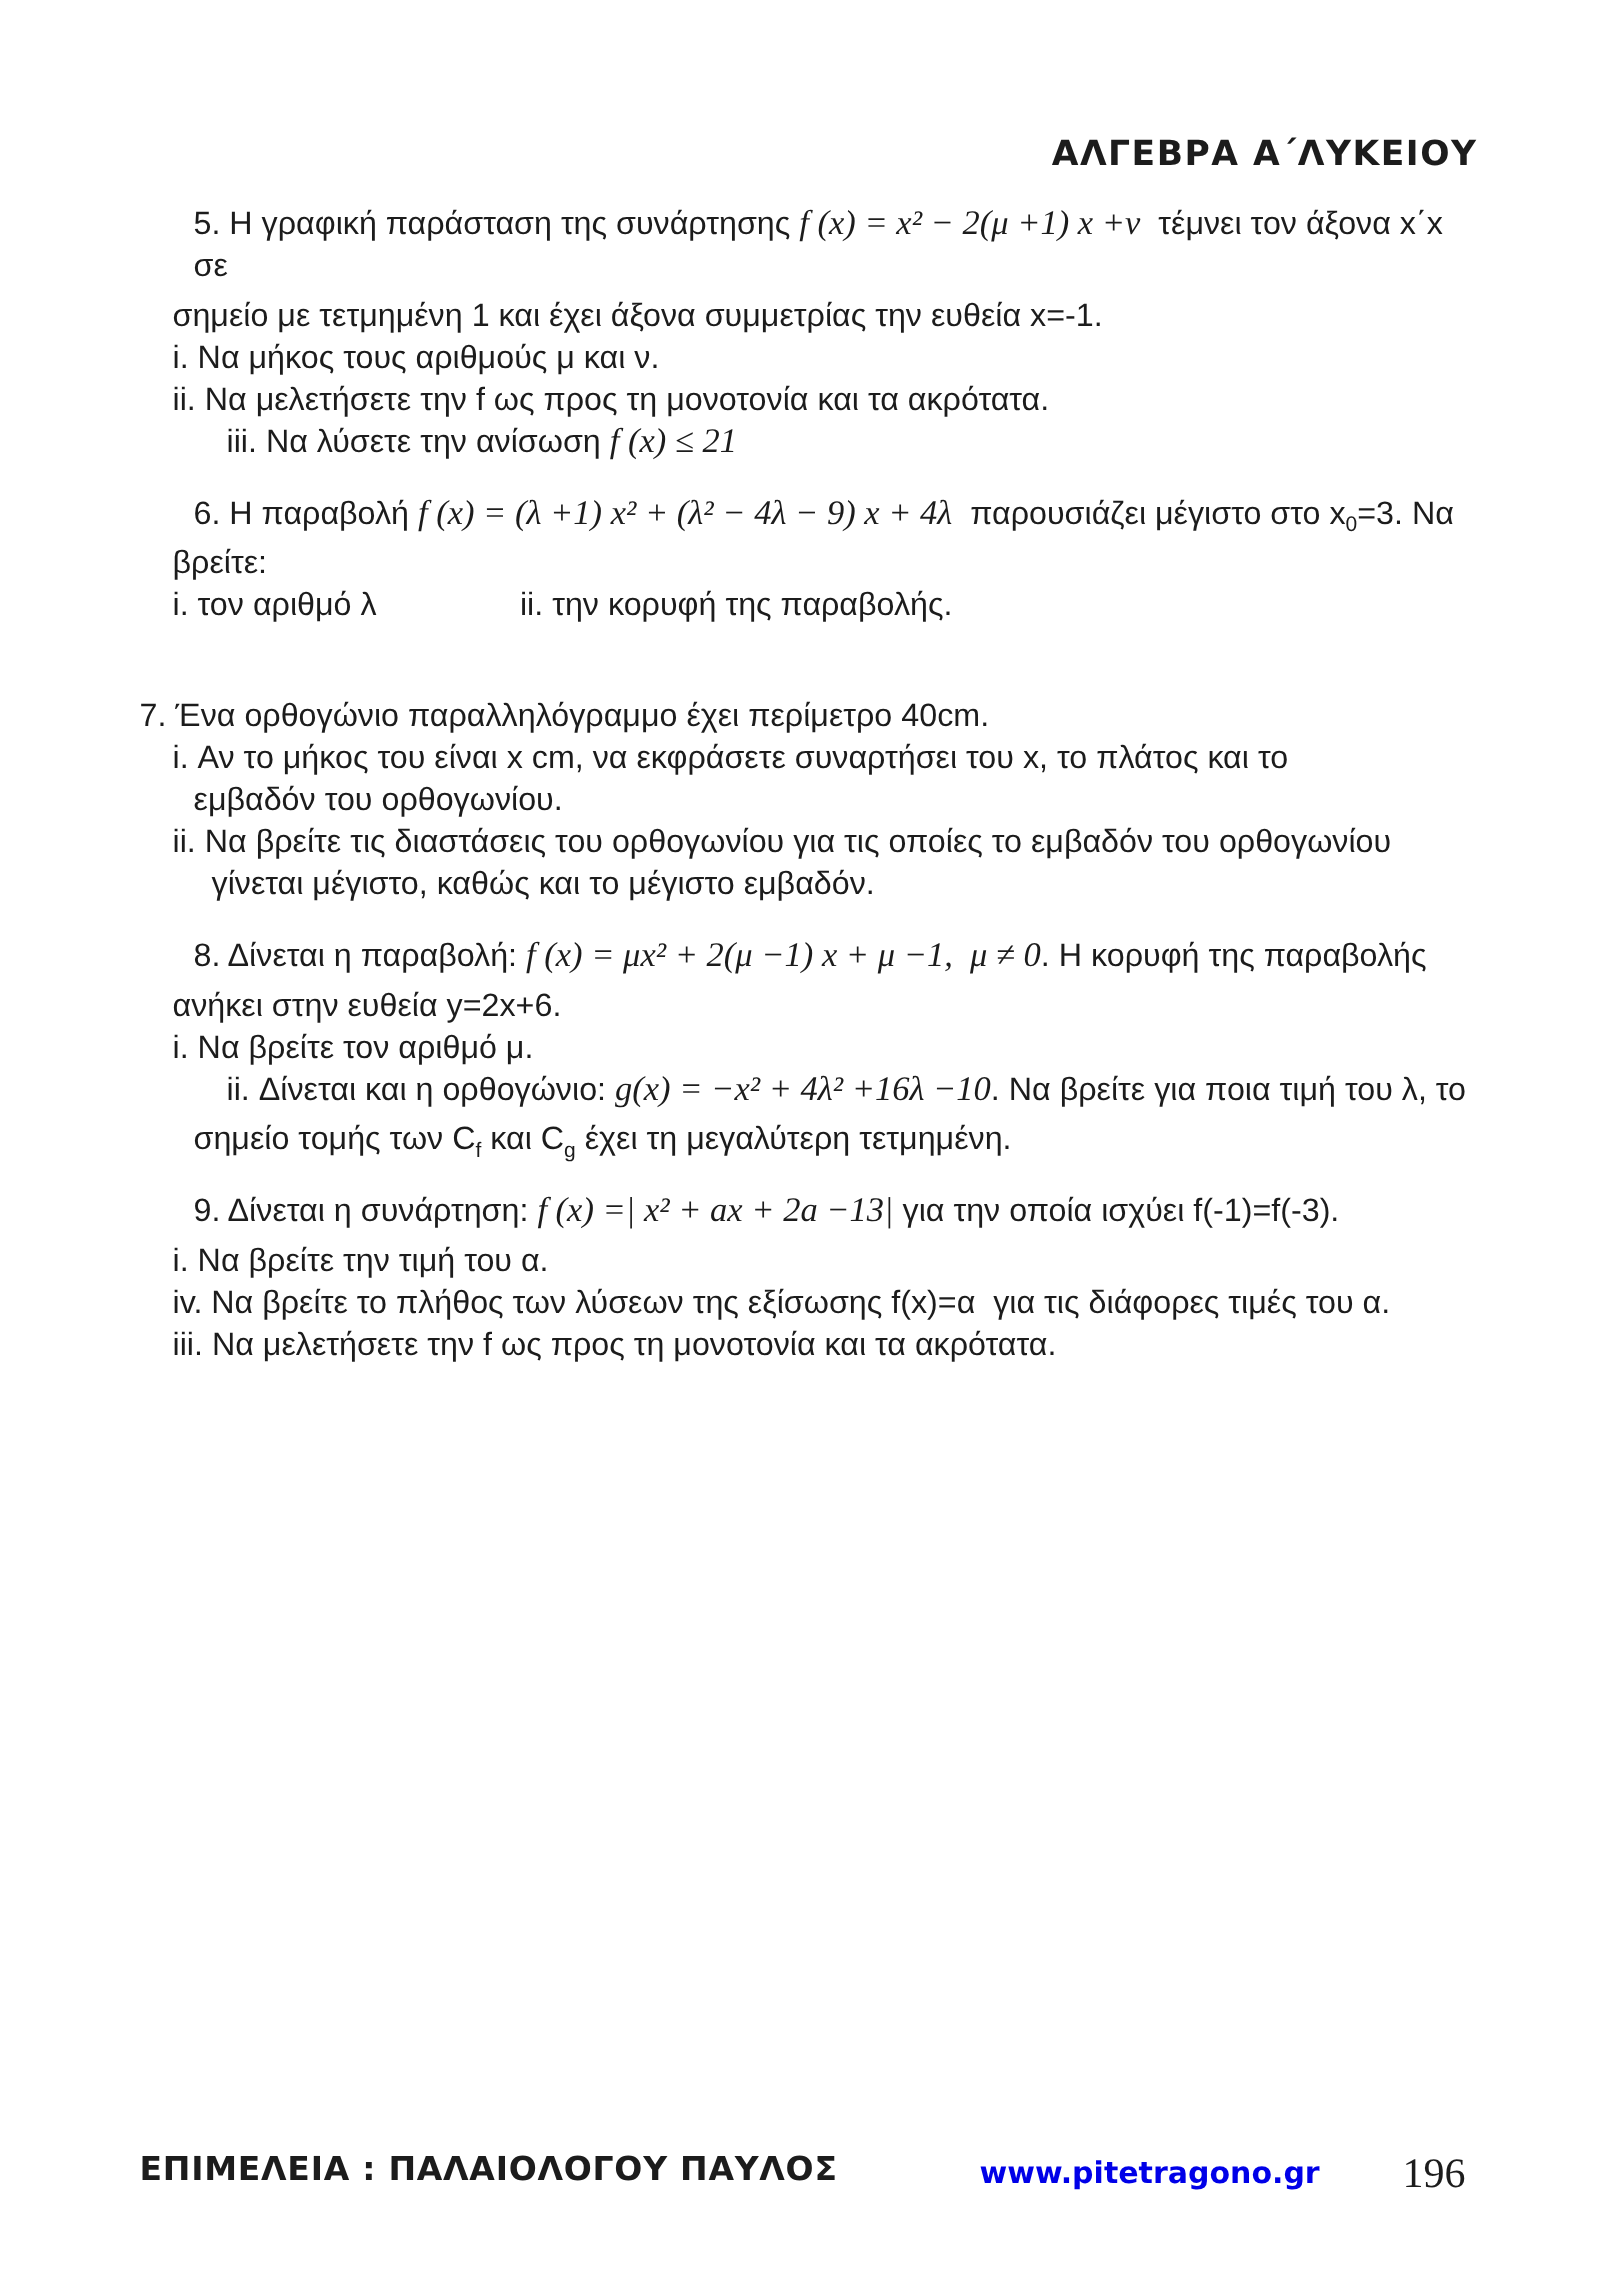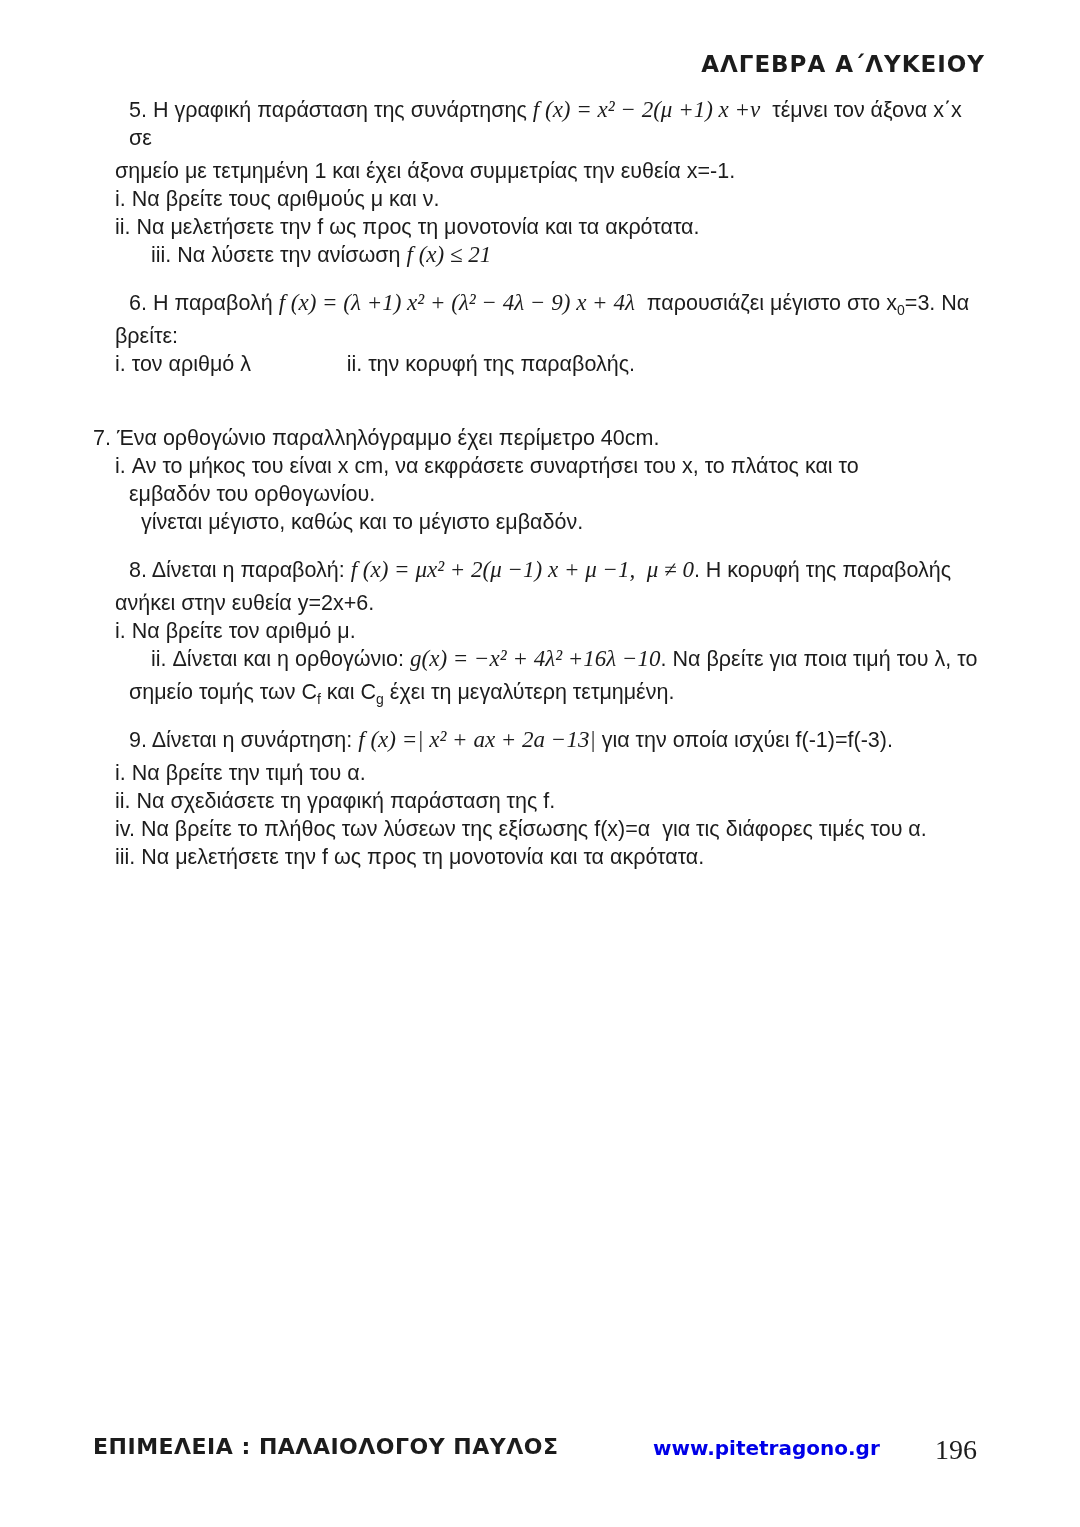--- a/index.html
+++ b/index.html
@@ -6,21 +6,21 @@
   body {
     width: 1080px; height: 1527px;
     background: #ffffff;
     font-family: "Liberation Sans", sans-serif;
     color: var(--text, #1c1c1c);
     position: relative;
     overflow: hidden;
   }
   .page {
     position: absolute; inset: 0;
-    padding: 48px 95px 0 93px;
+    padding: 87px 95px 0 93px;
     box-sizing: border-box;
   }
   .header-title {
     text-align: right;
     font-family: "DejaVu Sans", sans-serif;
     font-weight: bold;
     font-size: 23px;
     letter-spacing: 1px;
     line-height: 32px;
   }
@@ -72,46 +72,46 @@
 </style>
 </head>
 <body style="--text: #1c1c1c; --link: #0000e8;">
 
 <div class="page">
   <div class="header-title">ΑΛΓΕΒΡΑ Α΄ΛΥΚΕΙΟΥ</div>
   <div class="problems">
       <div class="problem">
         <div class="line i0 has-math"><span>5. Η γραφική παράσταση της συνάρτησης </span><span class="math">f (x) = x² − 2(μ +1) x +ν</span><span>  τέμνει τον άξονα x΄x σε</span></div>
         <div class="line i1"><span>σημείο με τετμημένη 1 και έχει άξονα συμμετρίας την ευθεία x=-1.</span></div>
-        <div class="line i1"><span>i. Να βρείτε τους αριθμούς μ και ν.</span></div>
+        <div class="line i1"><span>i. Να μήκος τους αριθμούς μ και ν.</span></div>
         <div class="line i1"><span>ii. Να μελετήσετε την f ως προς τη μονοτονία και τα ακρότατα.</span></div>
         <div class="line i1 has-math"><span>iii. Να λύσετε την ανίσωση </span><span class="math">f (x) ≤ 21</span></div>
       </div>
       <div class="problem">
         <div class="line i0 has-math"><span>6. Η παραβολή </span><span class="math">f (x) = (λ +1) x² + (λ² − 4λ − 9) x + 4λ</span><span>  παρουσιάζει μέγιστο στο x</span><sub>0</sub><span>=3. Να</span></div>
         <div class="line i1"><span>βρείτε:</span></div>
         <div class="line i1"><span>i. τον αριθμό λ                ii. την κορυφή της παραβολής.</span></div>
       </div>
       <div class="problem">
         <div class="line i0"><span>7. Ένα ορθογώνιο παραλληλόγραμμο έχει περίμετρο 40cm.</span></div>
         <div class="line i1"><span>i. Αν το μήκος του είναι x cm, να εκφράσετε συναρτήσει του x, το πλάτος και το</span></div>
         <div class="line i2"><span>εμβαδόν του ορθογωνίου.</span></div>
+        <div class="line i1"><span>ii. Να βρείτε τις διαστάσεις του ορθογωνίου για τις οποίες το εμβαδόν του ορθογωνίου</span></div>
         <div class="line i3"><span>γίνεται μέγιστο, καθώς και το μέγιστο εμβαδόν.</span></div>
       </div>
       <div class="problem">
         <div class="line i0 has-math"><span>8. Δίνεται η παραβολή: </span><span class="math">f (x) = μx² + 2(μ −1) x + μ −1,  μ ≠ 0</span><span>. Η κορυφή της παραβολής</span></div>
         <div class="line i1"><span>ανήκει στην ευθεία y=2x+6.</span></div>
         <div class="line i1"><span>i. Να βρείτε τον αριθμό μ.</span></div>
         <div class="line i1 has-math"><span>ii. Δίνεται και η ορθογώνιο: </span><span class="math">g(x) = −x² + 4λ² +16λ −10</span><span>. Να βρείτε για ποια τιμή του λ, το</span></div>
         <div class="line i2"><span>σημείο τομής των C</span><sub>f</sub><span> και C</span><sub>g</sub><span> έχει τη μεγαλύτερη τετμημένη.</span></div>
       </div>
       <div class="problem">
         <div class="line i0 has-math"><span>9. Δίνεται η συνάρτηση: </span><span class="math">f (x) =| x² + ax + 2a −13|</span><span> για την οποία ισχύει f(-1)=f(-3).</span></div>
         <div class="line i1"><span>i. Να βρείτε την τιμή του α.</span></div>
-        <div class="line i1"><span>ii. Να σχεδιάσετε τη γραφική παράσταση της f.</span></div>
         <div class="line i1"><span>iv. Να βρείτε το πλήθος των λύσεων της εξίσωσης f(x)=α  για τις διάφορες τιμές του α.</span></div>
         <div class="line i1"><span>iii. Να μελετήσετε την f ως προς τη μονοτονία και τα ακρότατα.</span></div>
       </div>
     </div>
   <div class="footer">
     <span class="footer-credit">ΕΠΙΜΕΛΕΙΑ : ΠΑΛΑΙΟΛΟΓΟΥ ΠΑΥΛΟΣ</span>
     <a class="footer-link">www.pitetragono.gr</a>
     <span class="page-number">196</span>
   </div>
 </div>

